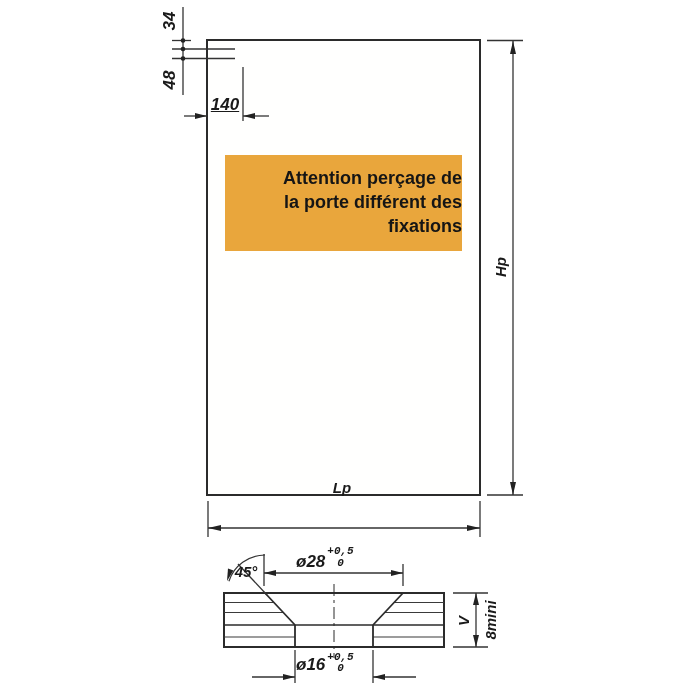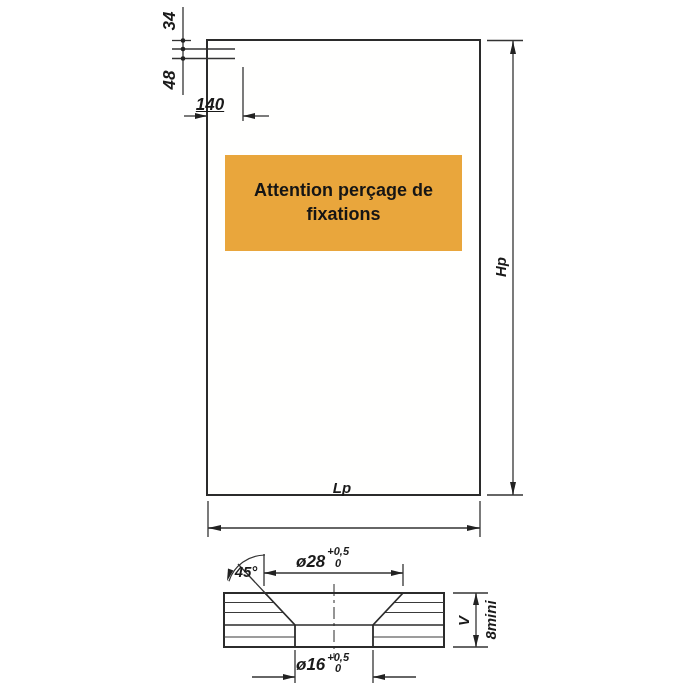--- a/index.html
+++ b/index.html
@@ -18,21 +18,21 @@
   .warning{
     position:absolute;left:225px;top:155px;width:237px;height:96px;
     display:flex;flex-direction:column;align-items:center;justify-content:center;
     text-align:center;font-weight:bold;font-size:18px;line-height:1.33;
   }
   .dia-label{
     position:absolute;display:flex;align-items:flex-start;
     font-style:italic;font-weight:bold;color:#1a1a1a;
   }
   .dia-main{font-size:17px;margin-top:6px;}
-  .tol{display:flex;flex-direction:column;font-size:11px;line-height:1.05;margin-left:2px;}
+  .tol{display:flex;flex-direction:column;font-size:11px;line-height:1.05;margin-left:2px;font-family:Liberation Mono, monospace;}
   .tol .t-zero{align-self:center;}
 </style>
 </head>
 <body>
 
 <div class="canvas">
 
   <svg width="700" height="700" viewBox="0 0 700 700">
 
     <g>
@@ -121,28 +121,29 @@
 
     <g stroke="#333333" stroke-width="1.3" fill="none">
       <line x1="453" y1="593" x2="488" y2="593"></line>
       <line x1="453" y1="647" x2="488" y2="647"></line>
       <line x1="476" y1="593" x2="476" y2="647"></line>
       <polygon points="476,593 473,605 479,605" fill="#222222" stroke="none"></polygon>
       <polygon points="476,647 473,635 479,635" fill="#222222" stroke="none"></polygon>
     </g>
   </svg>
 
-  <div class="warning" style="background:#E9A63C;color:#151515;">
+  <div class="warning" style="background:#E9A63C;color:#151515;align-items:flex-end;">
     <span>Attention perçage de</span>
+    <span>la porte différent des</span>
     <span>fixations</span>
   </div>
 
   <div class="lbl rot" style="left:170px;top:21px;">34</div>
   <div class="lbl rot" style="left:170px;top:80px;">48</div>
-  <div class="lbl" style="left:210px;top:105px;text-decoration:underline;">140</div>
+  <div class="lbl" style="left:225px;top:105px;text-decoration:underline;">140</div>
   <div class="lbl rot small" style="left:500px;top:267px;">Hp</div>
   <div class="lbl small" style="left:342px;top:487px;">Lp</div>
   <div class="lbl small" style="left:246px;top:571px;">45°</div>
   <div class="lbl rot small" style="left:463px;top:621px;">V</div>
   <div class="lbl rot small" style="left:490px;top:620px;">8mini</div>
 
   <div class="dia-label" style="left:296px;top:546px;">
     <span class="dia-main">ø28</span>
     <span class="tol">
       <span class="t-plus">+0,5</span>

